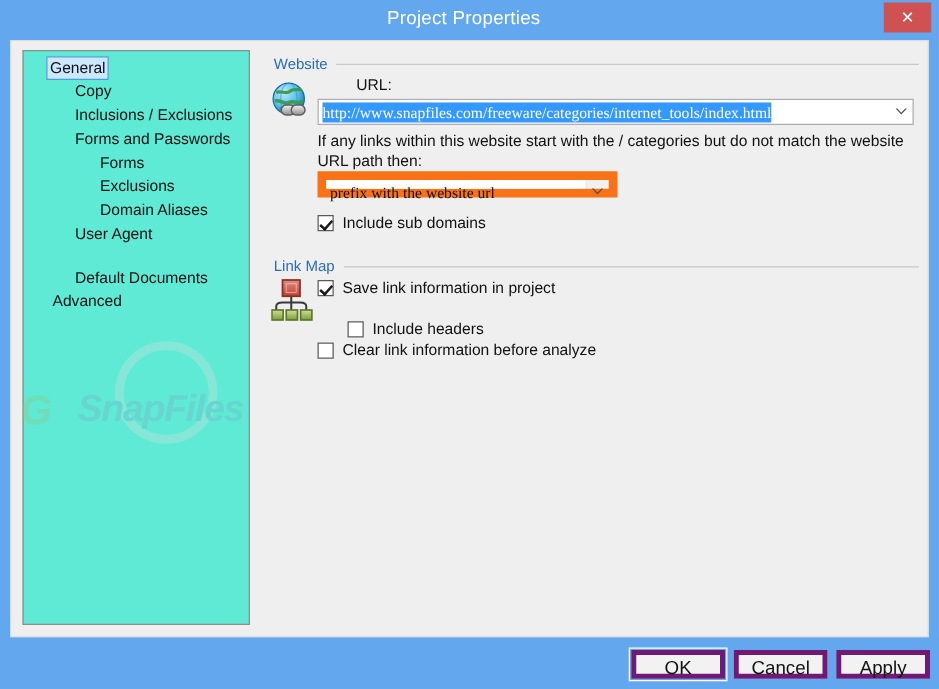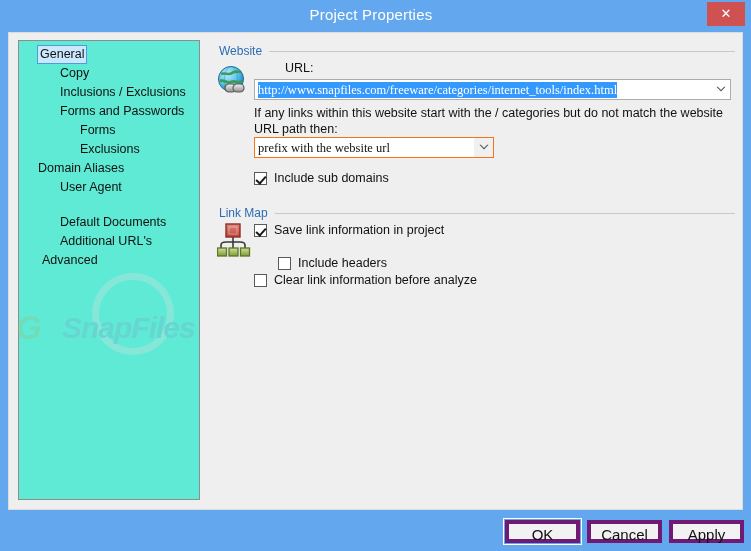--- a/index.html
+++ b/index.html
@@ -182,21 +182,21 @@
     right: 0px;
     top: 0px;
     width: 19px;
     height: 19px;
     display: flex;
     align-items: center;
     justify-content: center;
   }
   .combo-arrow svg { display: block; }
   .combo.framed {
-    border: 1px solid #f97316;
+    border: 7px solid #f97316;
     background: #f0f0f0;
   }
   .combo.framed .combo-value { background: transparent; }
   .combo-inner-white {
     position: absolute;
     left: 0; top: 0; bottom: 0;
     right: 19px;
     background: #ffffff;
   }
 
@@ -328,24 +328,23 @@
 
   <div class="client">
 
     <div class="tree-panel" id="tree-panel">
         <div class="tree-item selected" style="padding-left: 18px; margin-top: 4px;"><span class="tree-label">General</span></div>
         <div class="tree-item" style="padding-left: 38px; margin-top: 0px;"><span class="tree-label">Copy</span></div>
         <div class="tree-item" style="padding-left: 38px; margin-top: 0px;"><span class="tree-label">Inclusions / Exclusions</span></div>
         <div class="tree-item" style="padding-left: 38px; margin-top: 0px;"><span class="tree-label">Forms and Passwords</span></div>
         <div class="tree-item" style="padding-left: 58px; margin-top: 0px;"><span class="tree-label">Forms</span></div>
         <div class="tree-item" style="padding-left: 58px; margin-top: 0px;"><span class="tree-label">Exclusions</span></div>
-        <div class="tree-item" style="padding-left: 16px; margin-top: 0px;"><span class="tree-label">Domain Aliases</span></div>
+        <div class="tree-item" style="padding-left: 58px; margin-top: 0px;"><span class="tree-label">Domain Aliases</span></div>
         <div class="tree-item" style="padding-left: 38px; margin-top: 0px;"><span class="tree-label">User Agent</span></div>
         <div class="tree-item" style="padding-left: 38px; margin-top: 16px;"><span class="tree-label">Default Documents</span></div>
-        <div class="tree-item" style="padding-left: 38px; margin-top: 0px;"><span class="tree-label">Additional URL's</span></div>
         <div class="tree-item" style="padding-left: 20px; margin-top: 0px;"><span class="tree-label">Advanced</span></div>
       </div>
 
     <div class="content">
 
       <div class="group-head" style="left:10px; top:10px;">
         <div class="group-title">Website</div>
         <div class="group-rule"></div>
       </div>
 

